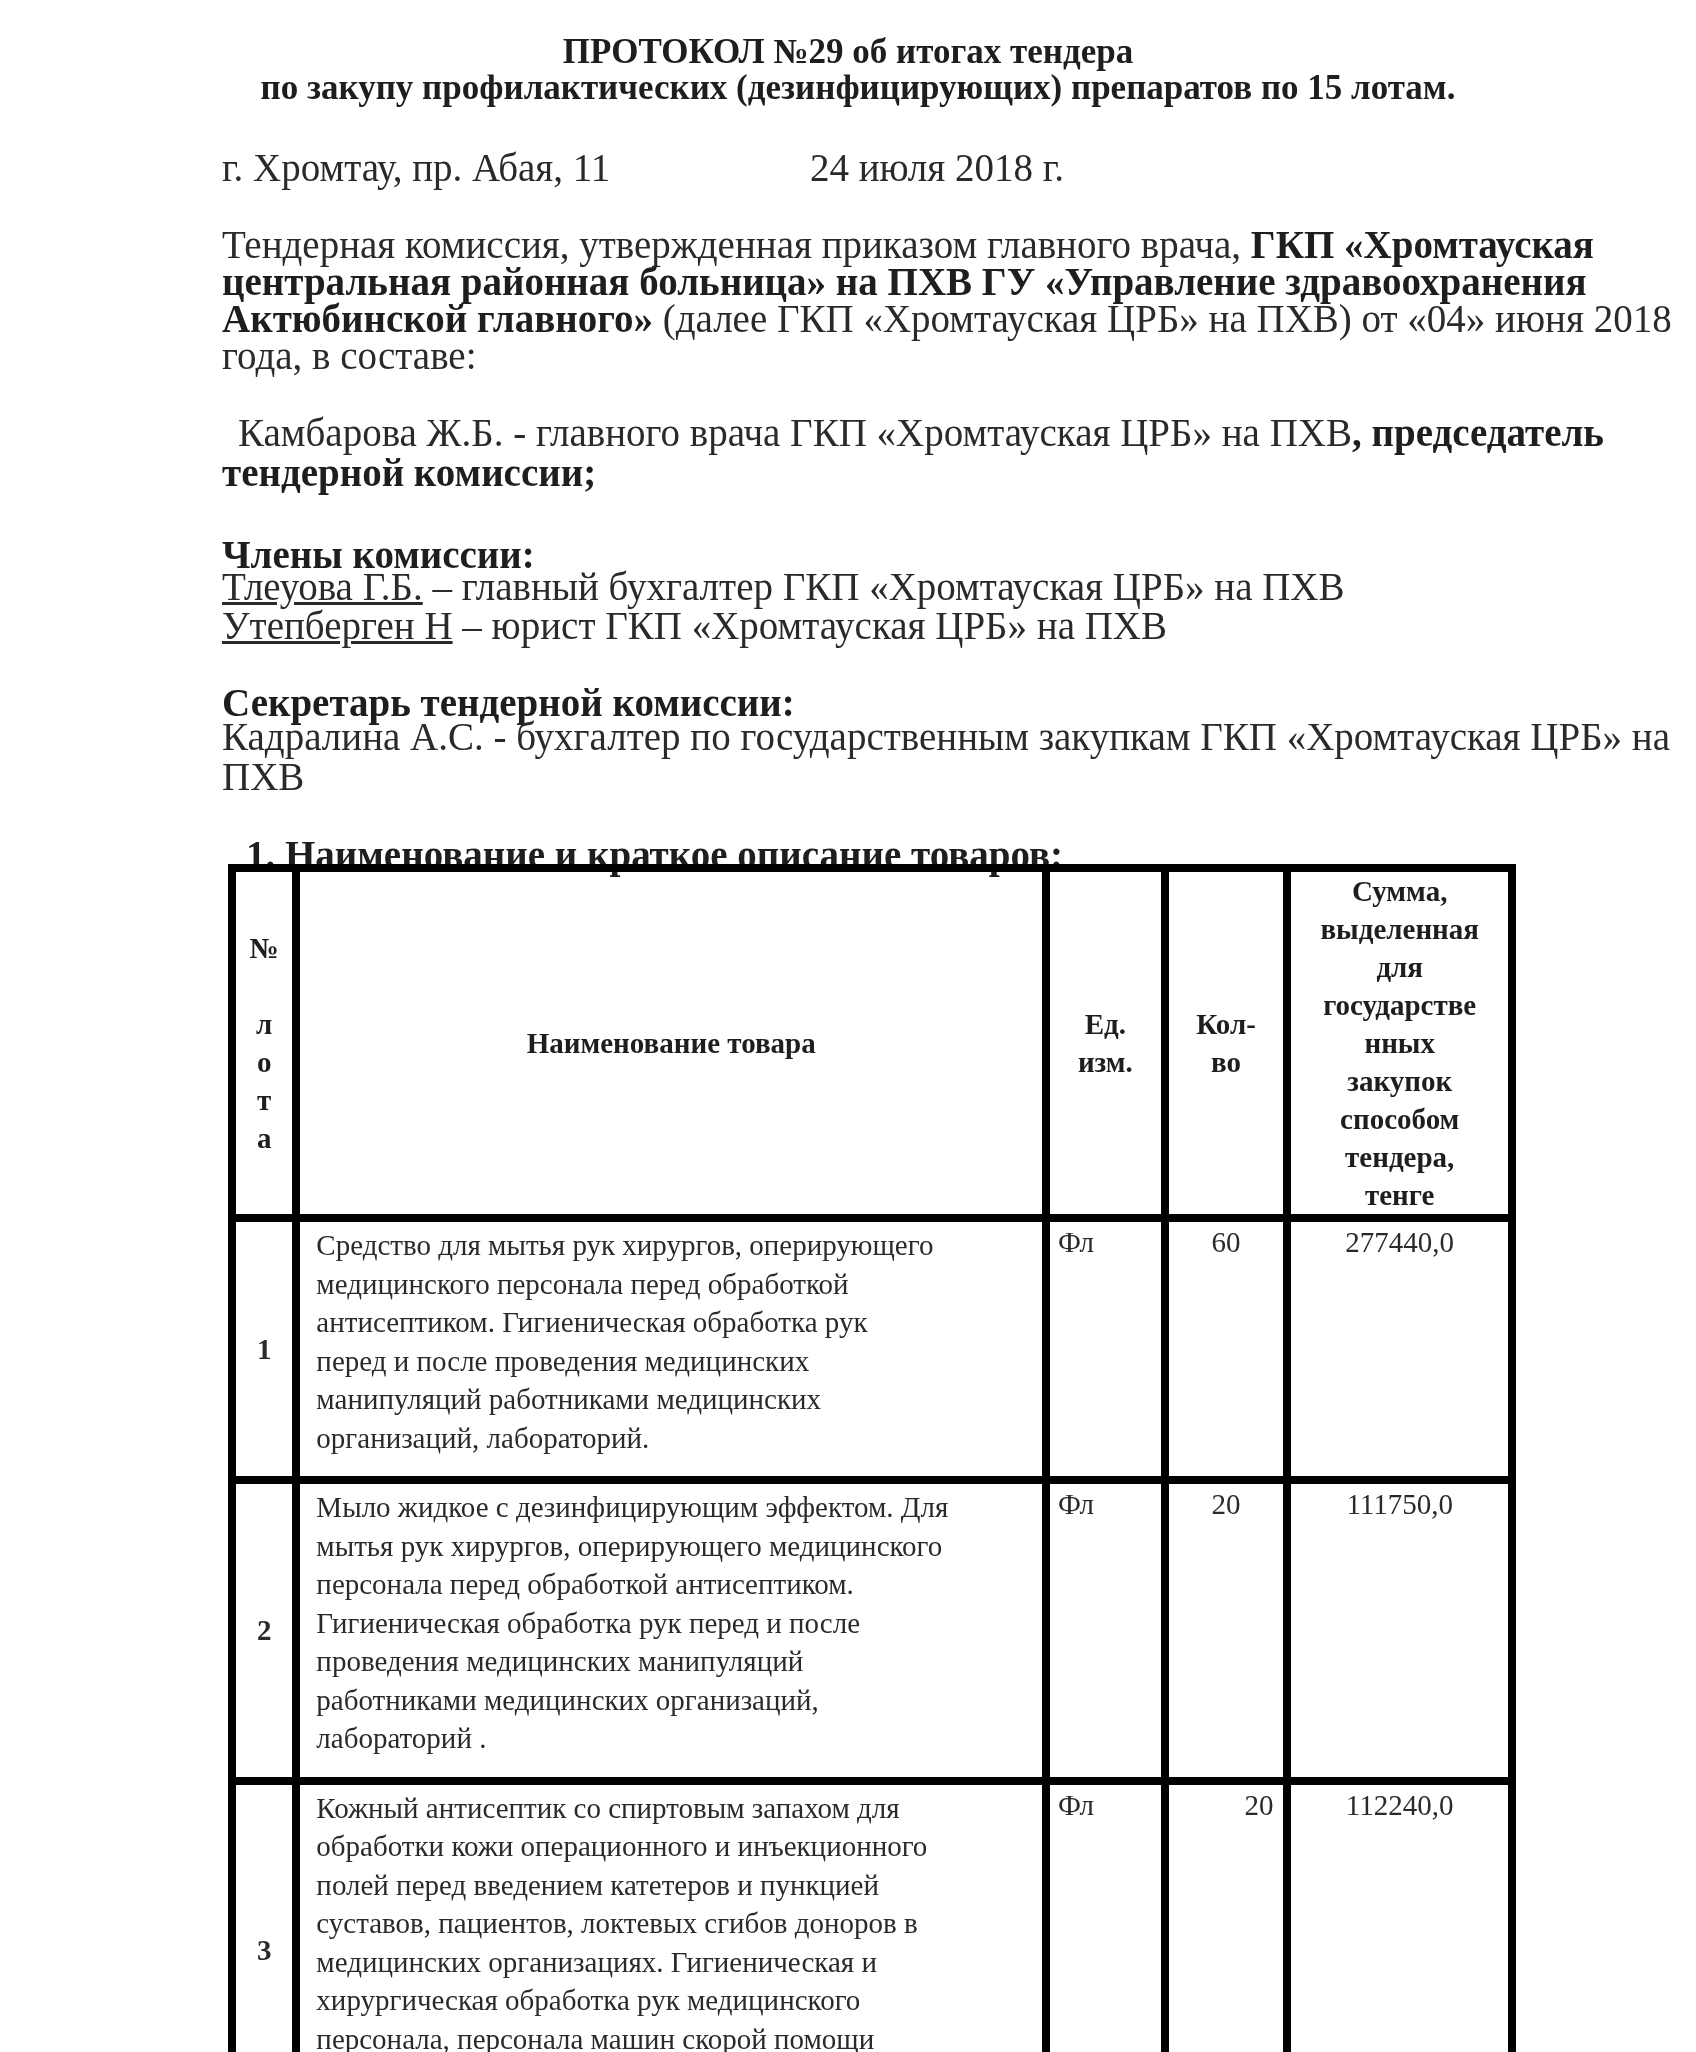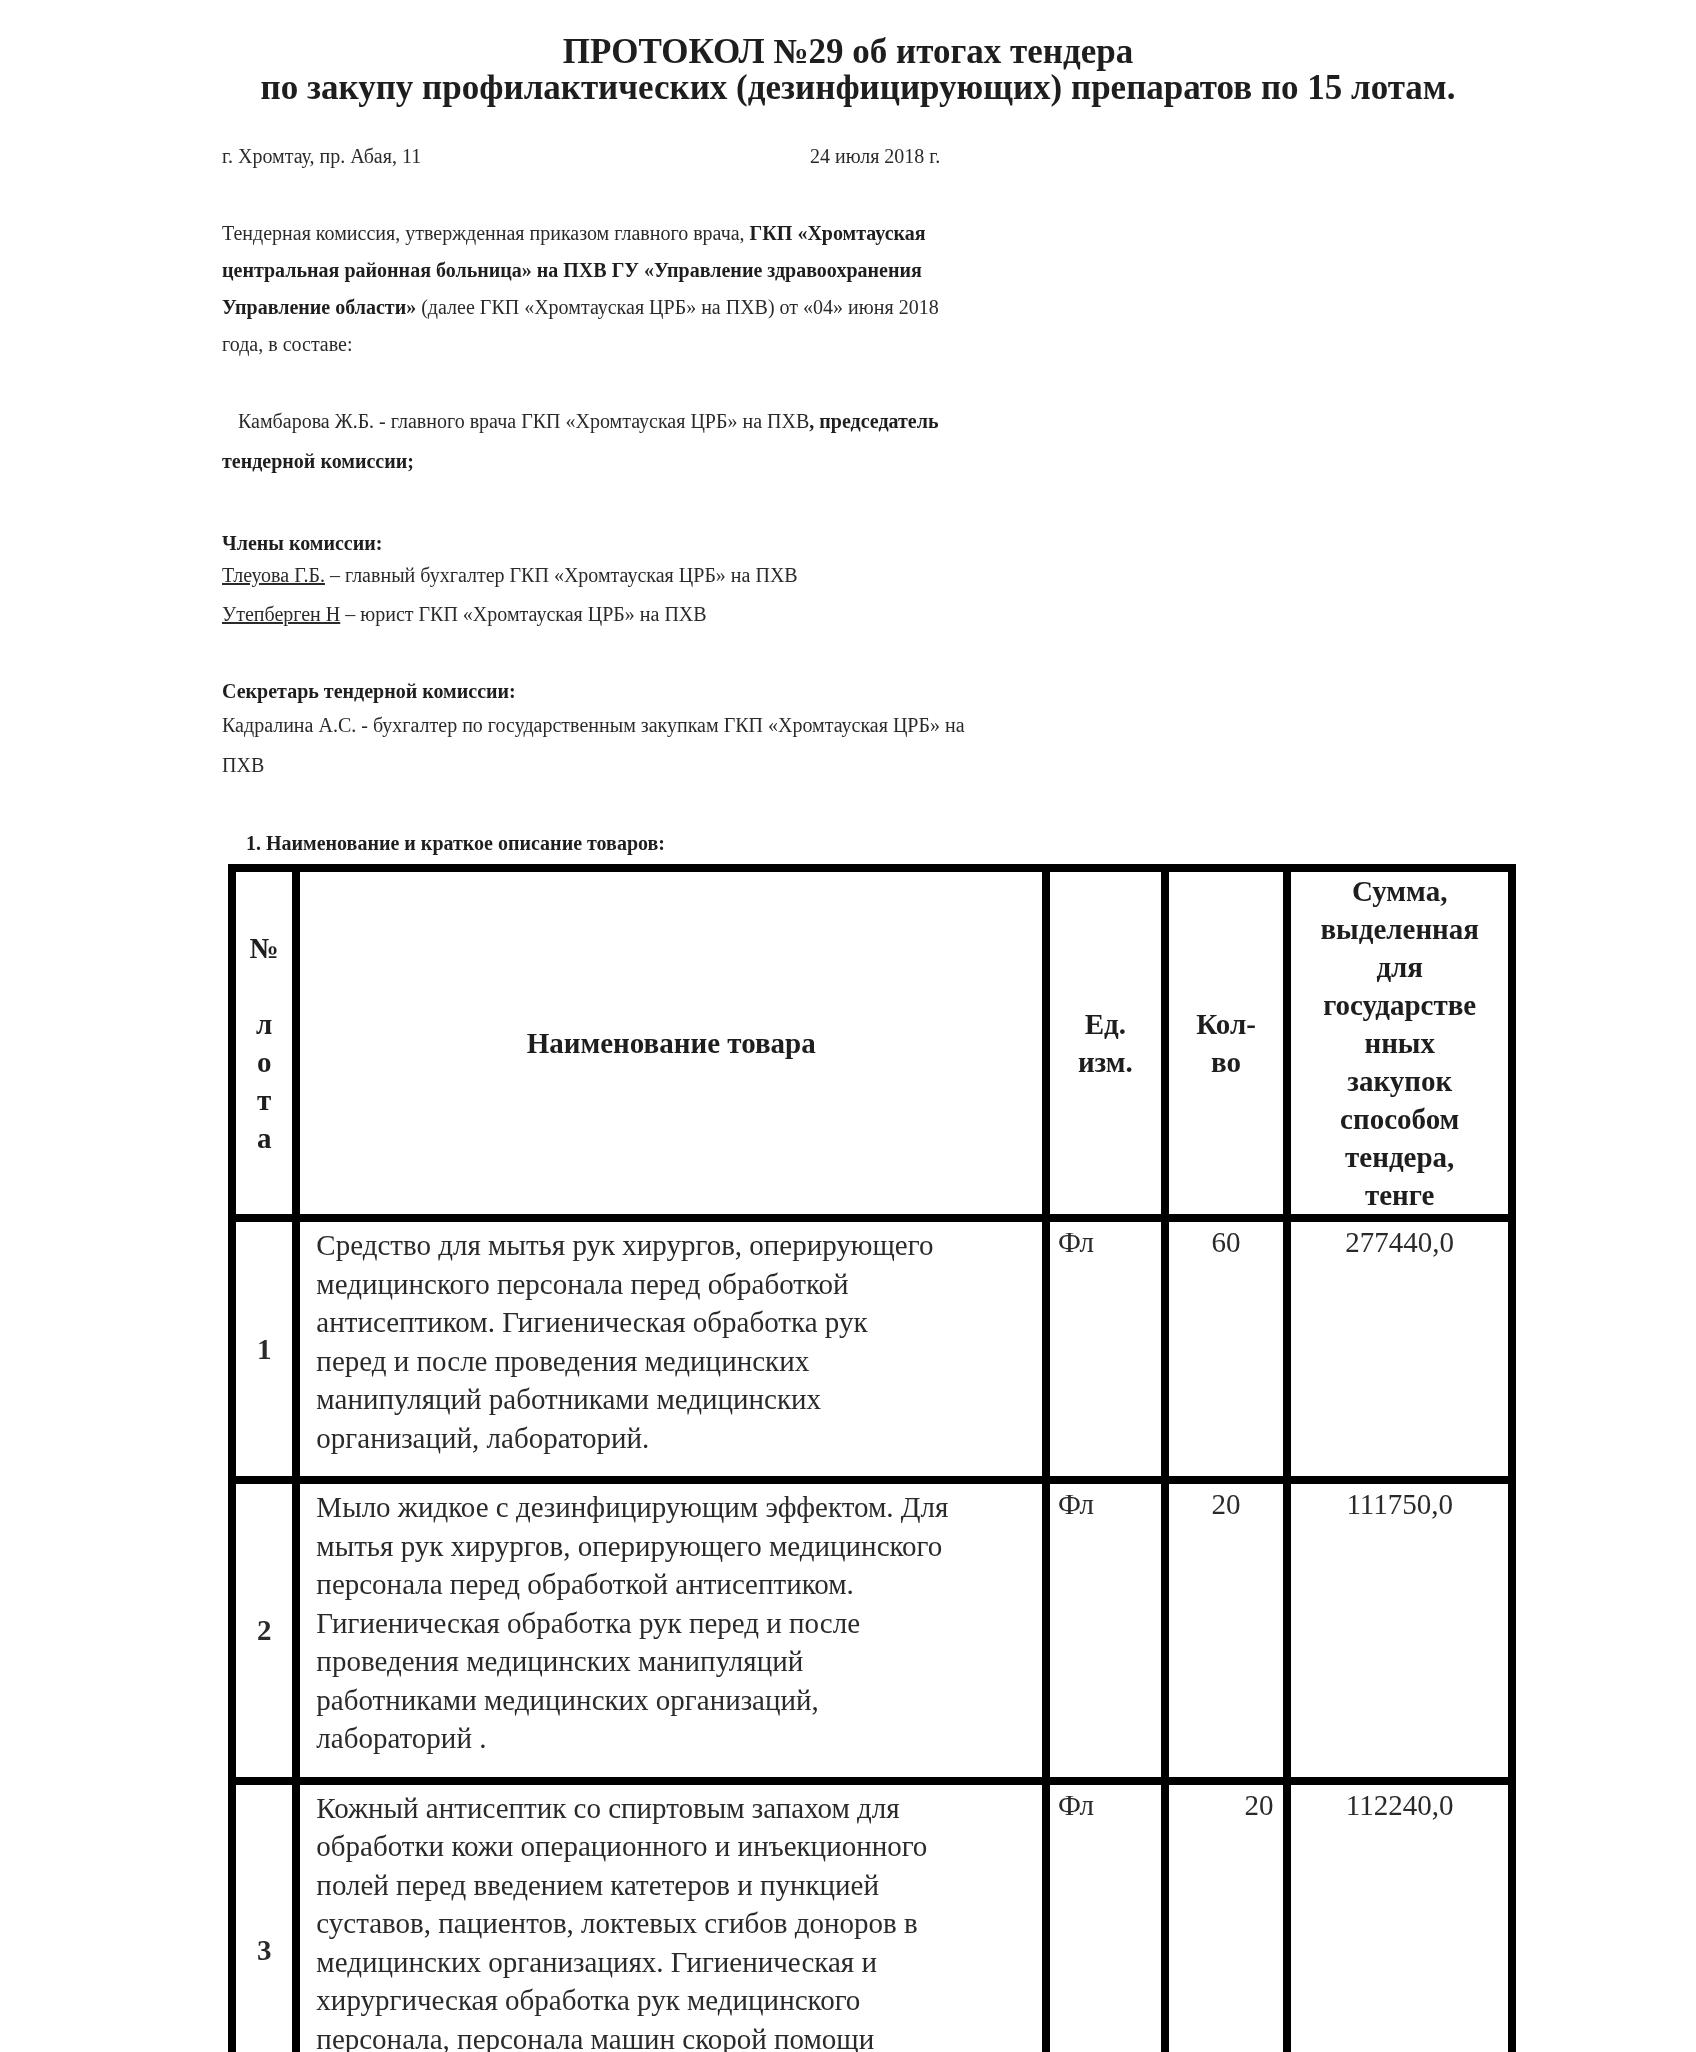--- a/index.html
+++ b/index.html
@@ -2,21 +2,21 @@
 <html><head>
 <meta charset="utf-8">
 <style>
   html, body { margin:0; padding:0; background:#fff; }
   body { width:1696px; height:2052px; position:relative; overflow:hidden;
          font-family:"Liberation Serif", serif; color:#2a2a2a; }
   .abs { position:absolute; }
   .title { left:0; width:1696px; text-align:center; font-weight:bold; font-size:35px; color:#1e1e1e; }
   .t1 { top:32px; }
   .t2 { top:68px; left:10px; }
-  .line { font-size:20px; white-space:nowrap; }
+  .line { font-size:39px; white-space:nowrap; }
   b, .b { font-weight:bold; color:#1e1e1e; }
   .u { text-decoration:underline; }
   table { position:absolute; left:228px; top:864px; width:1288px; border-collapse:collapse; font-size:29px; }
   td, th { border:8px solid #000000; vertical-align:top; padding:0; }
   th { font-weight:bold; vertical-align:middle; text-align:center; line-height:38px; color:#1e1e1e; }
   .c-no { width:58px; }
   .c-name { width:770px; }
   .c-unit { width:114px; }
   .c-qty { width:118px; }
   .c-sum { width:220px; }
@@ -36,21 +36,21 @@
 <div class="abs title t2">по закупу профилактических (дезинфицирующих) препаратов по 15 лотам.</div>
 
 <div class="abs line" style="left:222px; top:145px;">г. Хромтау, пр. Абая, 11</div>
 <div class="abs line" style="left:810px; top:145px;">24 июля 2018 г.</div>
 
 <div class="abs line" style="left:222px; top:222px;">
   <span>Тендерная комиссия, утвержденная приказом главного врача, </span><span class="b">ГКП «Хромтауская</span>
 </div>
 <div class="abs line b" style="left:222px; top:259px;">центральная районная больница» на  ПХВ ГУ «Управление здравоохранения</div>
 <div class="abs line" style="left:222px; top:296px;">
-  <span class="b">Управление области»</span><span> (далее ГКП «Хромтауская ЦРБ» на ПХВ) от   «04» июня 2018</span>
+  <span class="b">Актюбинской главного»</span><span> (далее ГКП «Хромтауская ЦРБ» на ПХВ) от   «04» июня 2018</span>
 </div>
 <div class="abs line" style="left:222px; top:333px;">года, в составе:</div>
 
 <div class="abs line" style="left:238px; top:410px;">
   <span>Камбарова Ж.Б.  - главного врача ГКП «Хромтауская ЦРБ» на ПХВ</span><span class="b">, председатель</span>
 </div>
 <div class="abs line b" style="left:222px; top:450px;">тендерной комиссии;</div>
 
 <div class="abs line b" style="left:222px; top:532px;">Члены комиссии:</div>
 <div class="abs line" style="left:222px; top:564px;">

